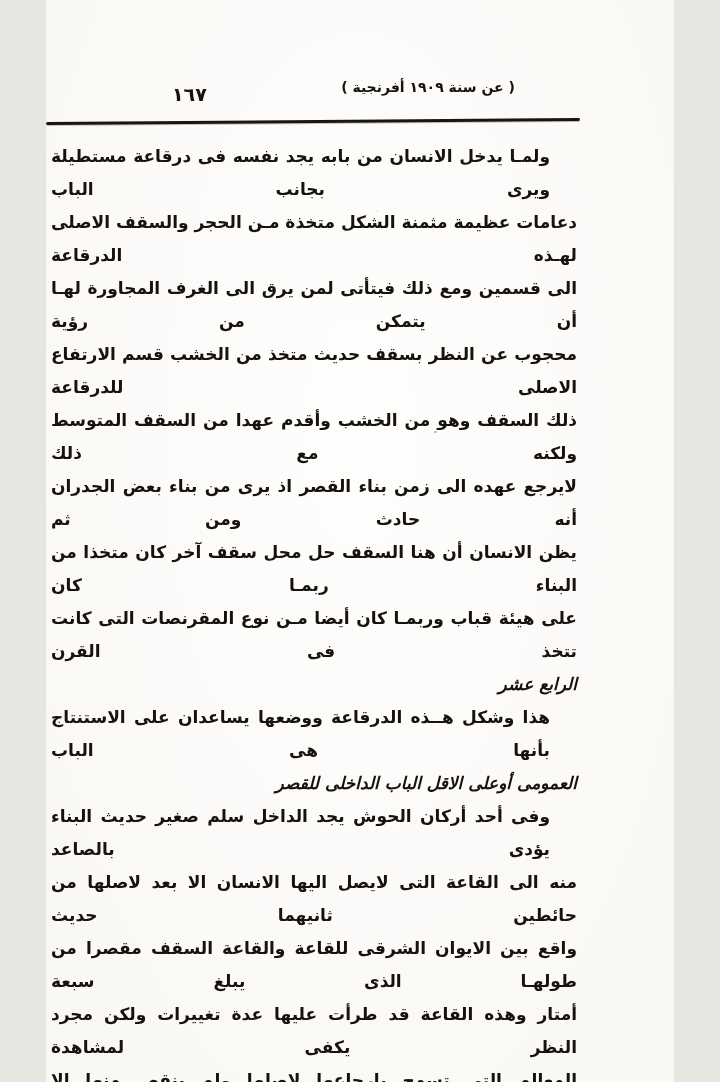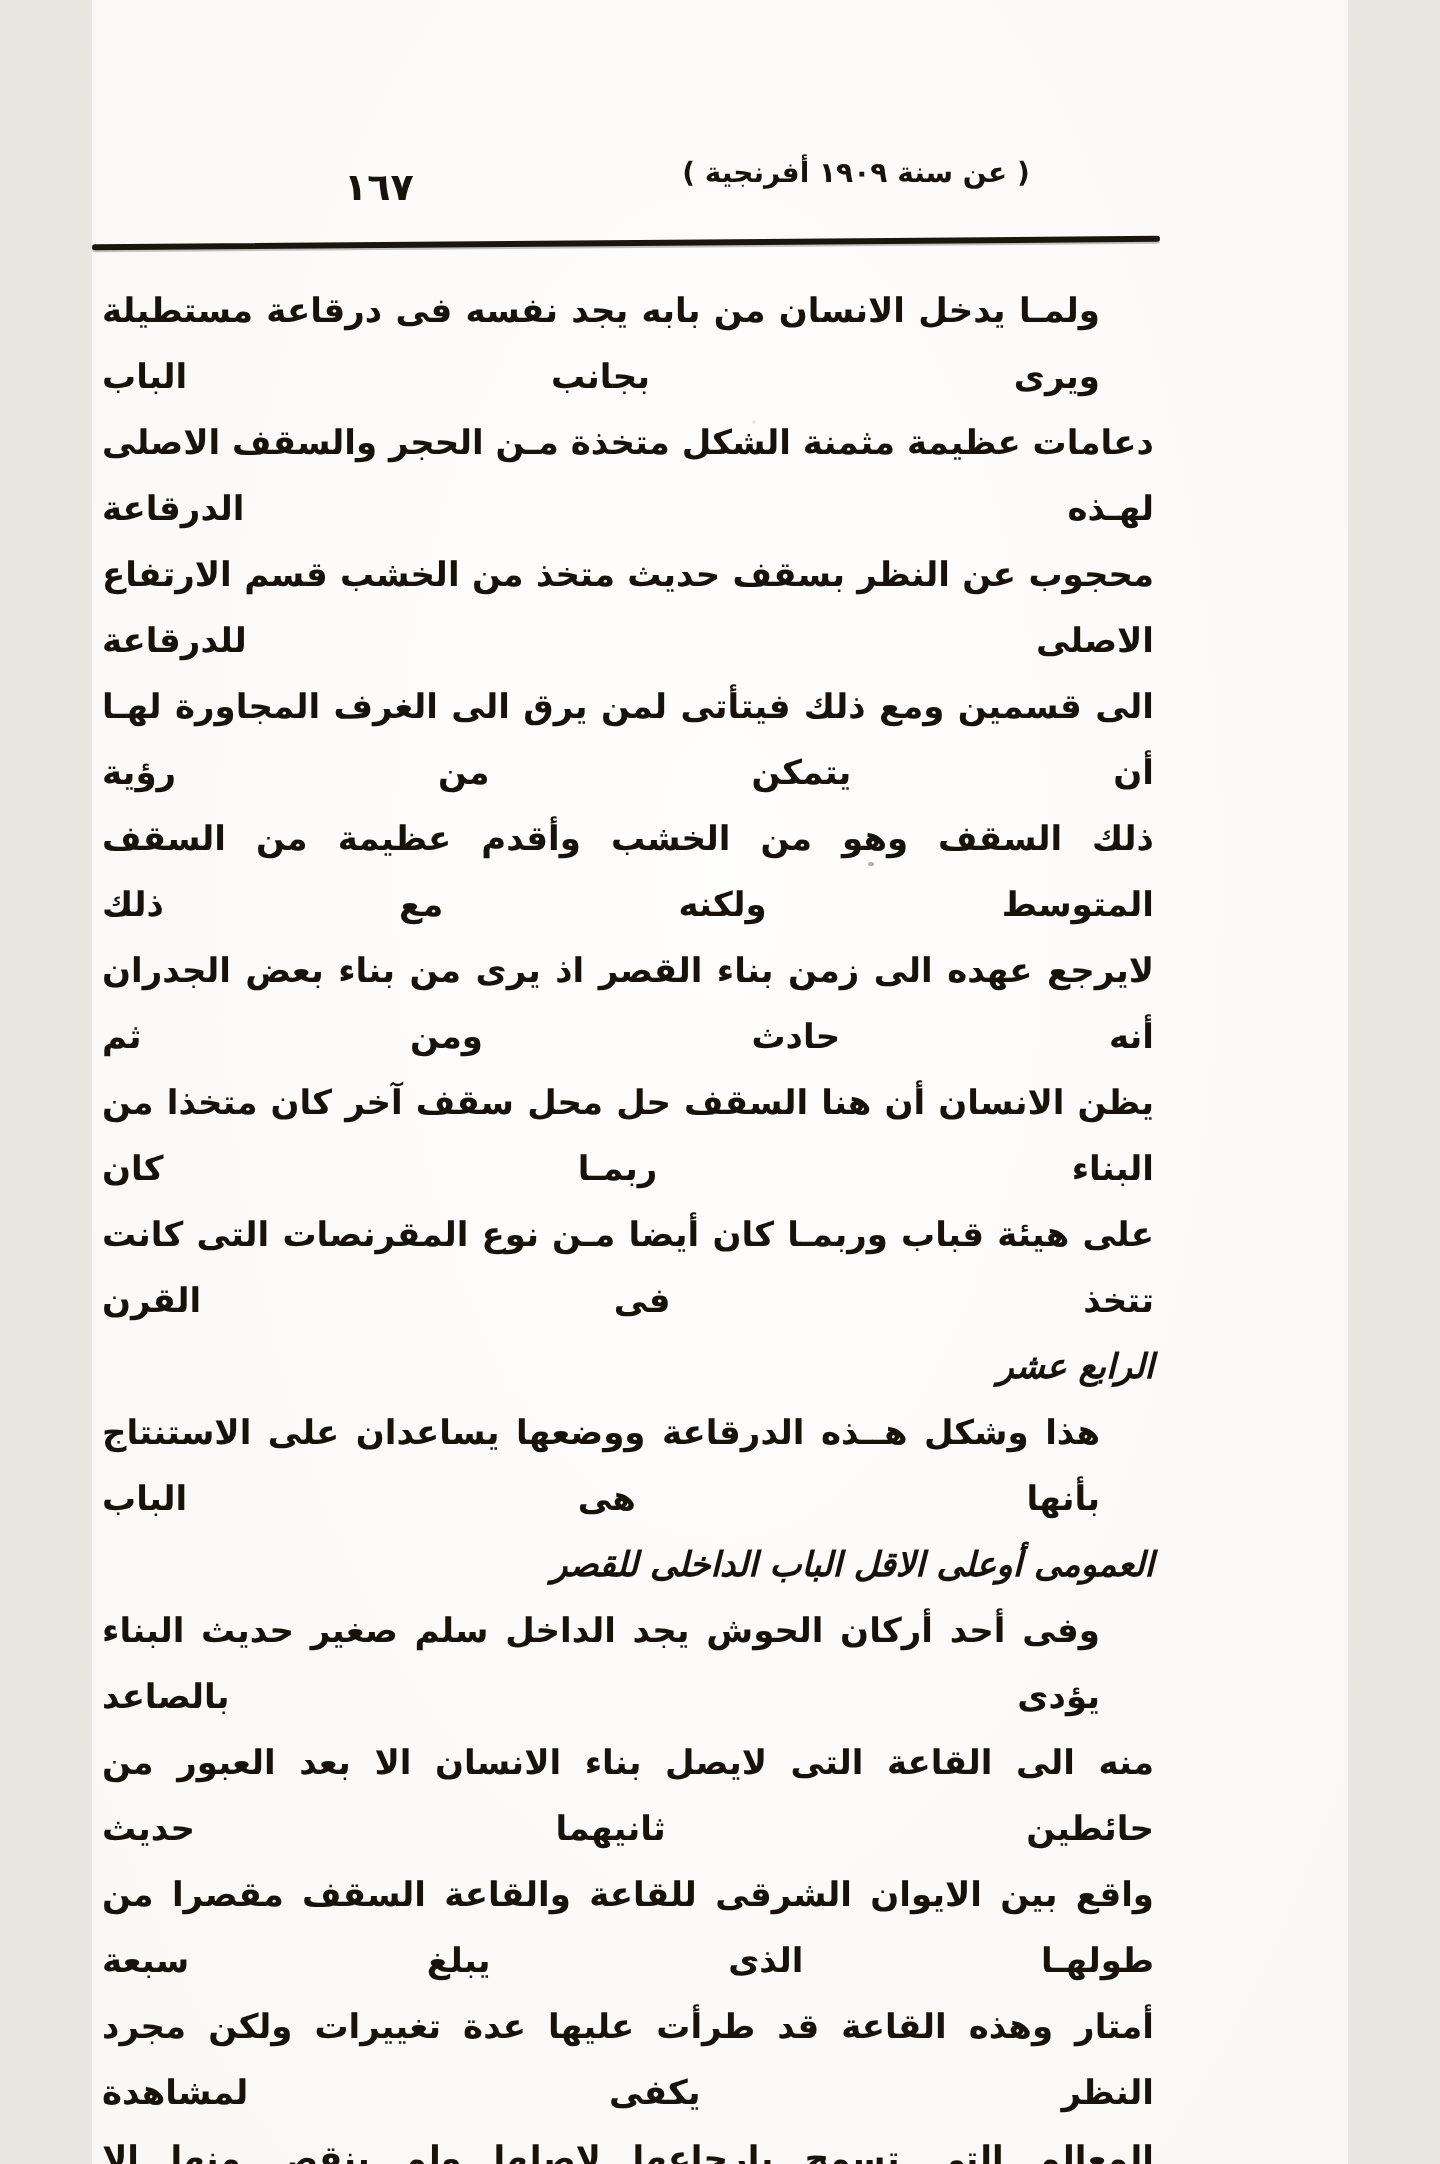--- a/index.html
+++ b/index.html
@@ -52,37 +52,37 @@
 
   <div class="page-num">١٦٧</div>
   <div class="header-title">( عن سنة ١٩٠٩ أفرنجية )</div>
   <div class="header-rule"></div>
 
   <div class="text-block">
 
     <div class="para">
       <div class="line fill first">ولمـا يدخل الانسان من بابه يجد نفسه فى درقاعة مستطيلة ويرى بجانب الباب</div>
       <div class="line fill">دعامات عظيمة مثمنة الشكل متخذة مـن الحجر والسقف الاصلى لهـذه الدرقاعة</div>
+      <div class="line fill">الى قسمين ومع ذلك فيتأتى لمن يرق الى الغرف المجاورة لهـا أن يتمكن من رؤية</div>
       <div class="line fill">محجوب عن النظر بسقف حديث متخذ من الخشب قسم الارتفاع الاصلى للدرقاعة</div>
-      <div class="line fill">الى قسمين ومع ذلك فيتأتى لمن يرق الى الغرف المجاورة لهـا أن يتمكن من رؤية</div>
-      <div class="line fill">ذلك السقف وهو من الخشب وأقدم عظيمة من السقف المتوسط ولكنه مع ذلك</div>
+      <div class="line fill">ذلك السقف وهو من الخشب وأقدم عهدا من السقف المتوسط ولكنه مع ذلك</div>
       <div class="line fill">لايرجع عهده الى زمن بناء القصر اذ يرى من بناء بعض الجدران أنه حادث ومن ثم</div>
       <div class="line fill">يظن الانسان أن هنا السقف حل محل سقف آخر كان متخذا من البناء ربمـا كان</div>
       <div class="line fill">على هيئة قباب وربمـا كان أيضا مـن نوع المقرنصات التى كانت تتخذ فى القرن</div>
       <div class="line last">الرابع عشر</div>
     </div>
 
     <div class="para">
       <div class="line fill first">هذا وشكل هــذه الدرقاعة ووضعها يساعدان على الاستنتاج بأنها هى الباب</div>
       <div class="line last">العمومى أوعلى الاقل الباب الداخلى للقصر</div>
     </div>
 
     <div class="para">
       <div class="line fill first">وفى أحد أركان الحوش يجد الداخل سلم صغير حديث البناء يؤدى بالصاعد</div>
-      <div class="line fill">منه الى القاعة التى لايصل بناء الانسان الا بعد العبور من حائطين ثانيهما حديث</div>
+      <div class="line fill">منه الى القاعة التى لايصل اليها الانسان الا بعد لاصلها من حائطين ثانيهما حديث</div>
       <div class="line fill">واقع بين الايوان الشرقى للقاعة والقاعة السقف مقصرا من طولهـا الذى يبلغ سبعة</div>
       <div class="line fill">أمتار وهذه القاعة قد طرأت عليها عدة تغييرات ولكن مجرد النظر يكفى لمشاهدة</div>
       <div class="line fill">المعالم التى تسمح بارجاعها لاصلها ولم ينقص منها الا الشخشيخة التى لاتزال روابط</div>
 
     </div>
 
   </div>
 
   <div class="speck s1"></div>
   <div class="speck s2"></div>

